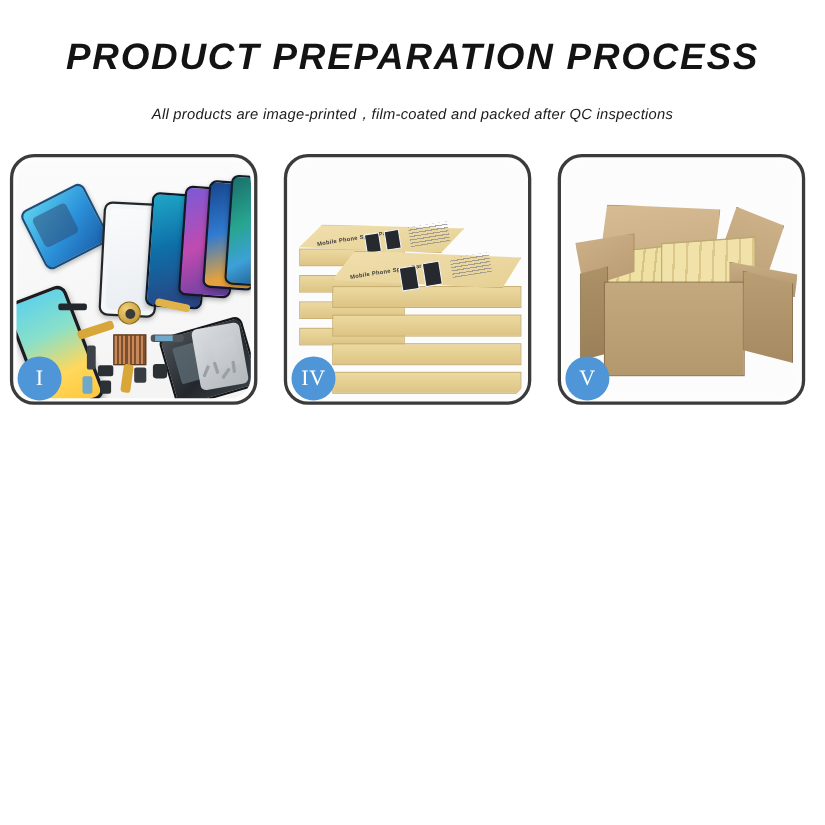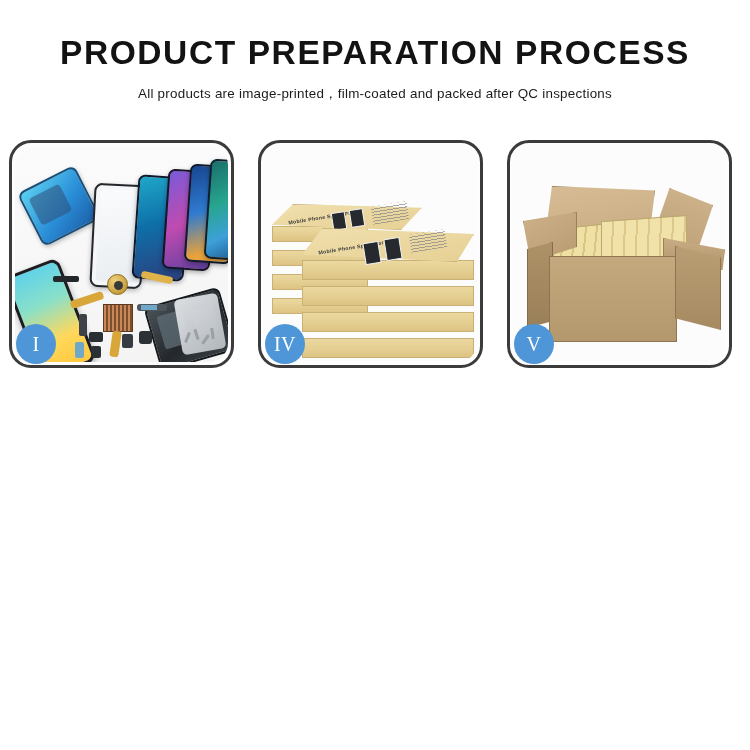--- a/index.html
+++ b/index.html
@@ -7,26 +7,26 @@
     width: 750px; height: 750px;
     background: #ffffff;
     font-family: "Liberation Sans", sans-serif;
     overflow: hidden;
   }
   .page { position: relative; width: 750px; height: 750px; background:#fff; }
 
   
   .header { position:absolute; top:0; left:0; width:750px; height:128px;
             display:flex; flex-direction:column; align-items:center;
-            justify-content:flex-start; padding-top:34px; }
+            justify-content:flex-start; padding-top:34px;font-style:italic; }
   .title { font-size:33.5px; font-weight:700; letter-spacing:1.6px;
            color:#131313; white-space:nowrap;
            font-family:"Liberation Sans", sans-serif; }
   .subtitle { font-size:13.4px; font-weight:400; color:#1b1b1b;
-              margin-top:13px; letter-spacing:.25px; white-space:nowrap; }
+              margin-top:23px; letter-spacing:.25px; white-space:nowrap; }
 
   
   .grid { position:absolute; top:140px; left:9px;
           width:732px; height:545px;
           display:grid;
           grid-template-columns:repeat(3, 225px);
           grid-template-rows:repeat(2, 228px);
           column-gap:24px; row-gap:89px; }
 
   .panel { position:relative; background:#fdfdfd;

